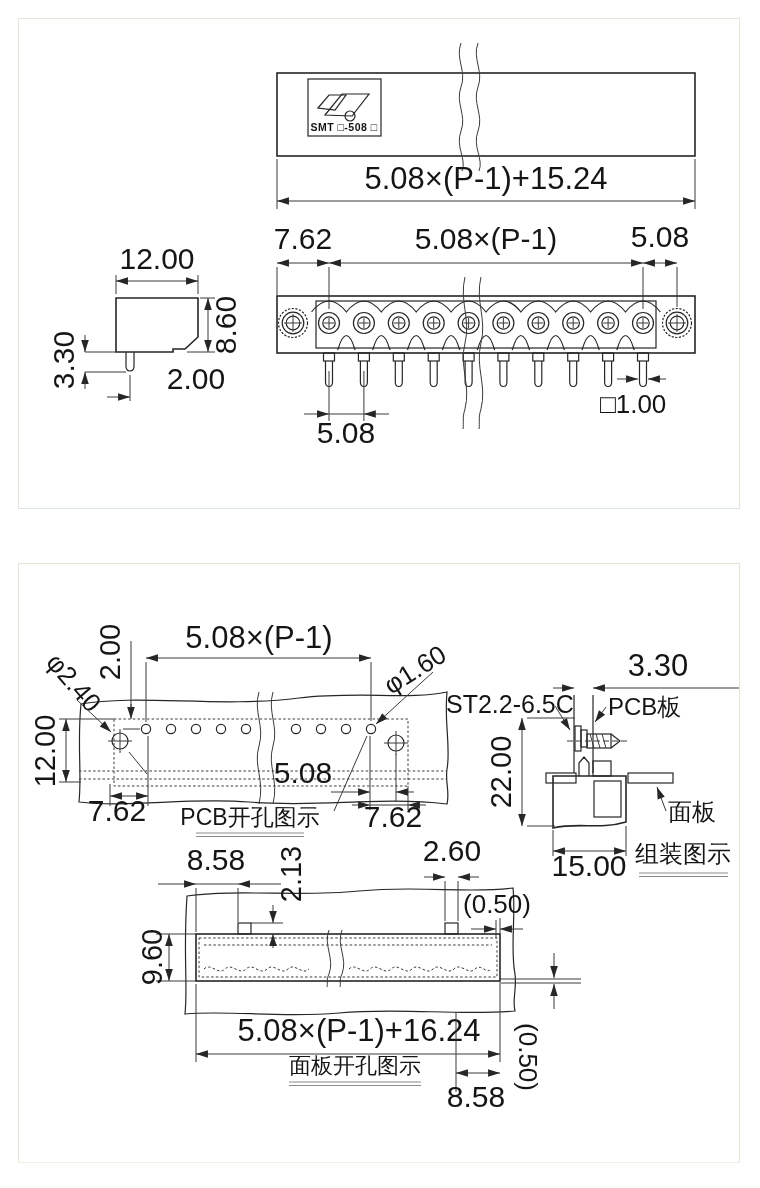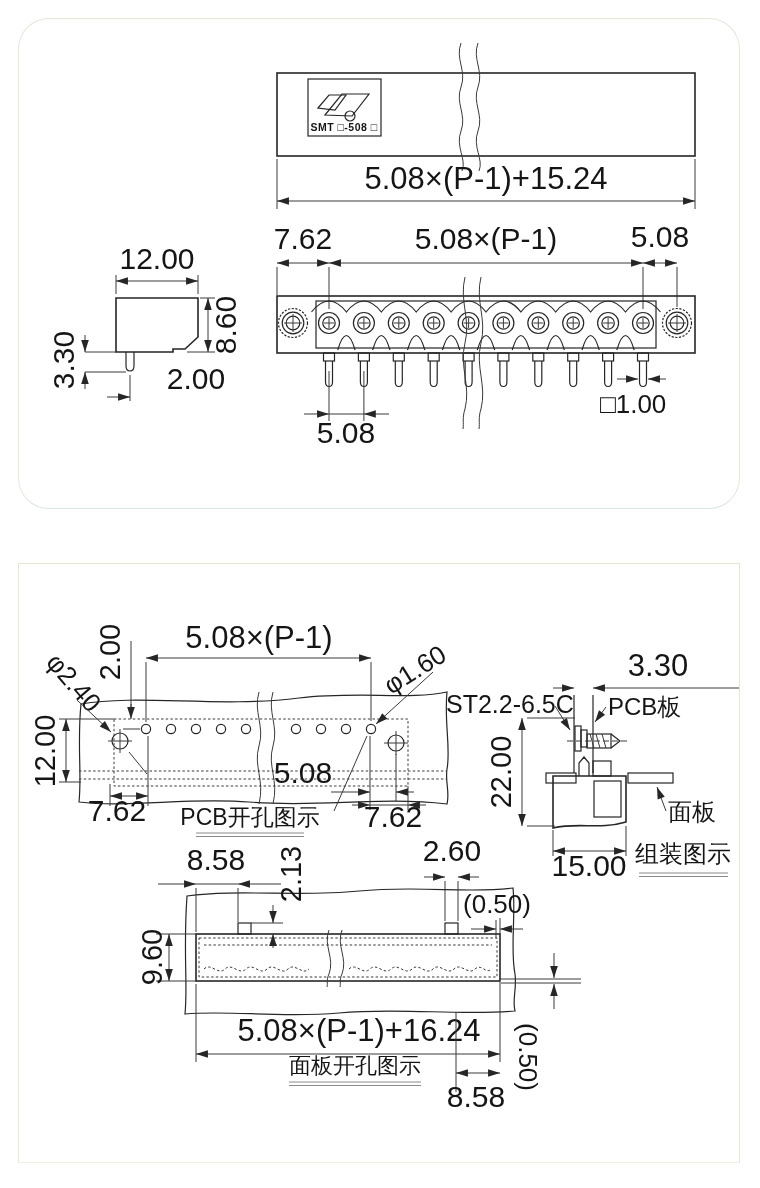--- a/index.html
+++ b/index.html
@@ -1,18 +1,18 @@
 <!DOCTYPE html>
 <html><head>
 <meta charset="utf-8">
 <style>
   html,body{margin:0;padding:0;background:#ffffff;}
   body{width:760px;height:1188px;position:relative;font-family:"Liberation Sans",sans-serif;}
   .card{position:absolute;left:18px;width:722px;background:#fff;border:1px solid #e8e4d6;box-sizing:border-box;}
-  #card-top{top:18px;height:491px;border-bottom-color:#d9e6e2;border-radius:31px;}
+  #card-top{top:18px;height:491px;border-bottom-color:#d9e6e2;}
   #card-bottom{top:563px;height:600px;border-bottom-color:#eef0e2;}
   svg{display:block;}
   svg text{fill:#151515;font-family:"Liberation Sans",sans-serif;}
   .ln{stroke:#262626;stroke-width:1.6;fill:none;}
   .ln2{stroke:#262626;stroke-width:1.2;fill:none;}
   .tn{stroke:#3a3a3a;stroke-width:1;fill:none;}
   .dt{stroke:#3a3a3a;stroke-width:1;fill:none;stroke-dasharray:2.5,2.2;}
   .gr{stroke:#8a8a8a;stroke-width:1;fill:none;}
   .t30{font-size:30px;}
   .t31{font-size:31px;}

